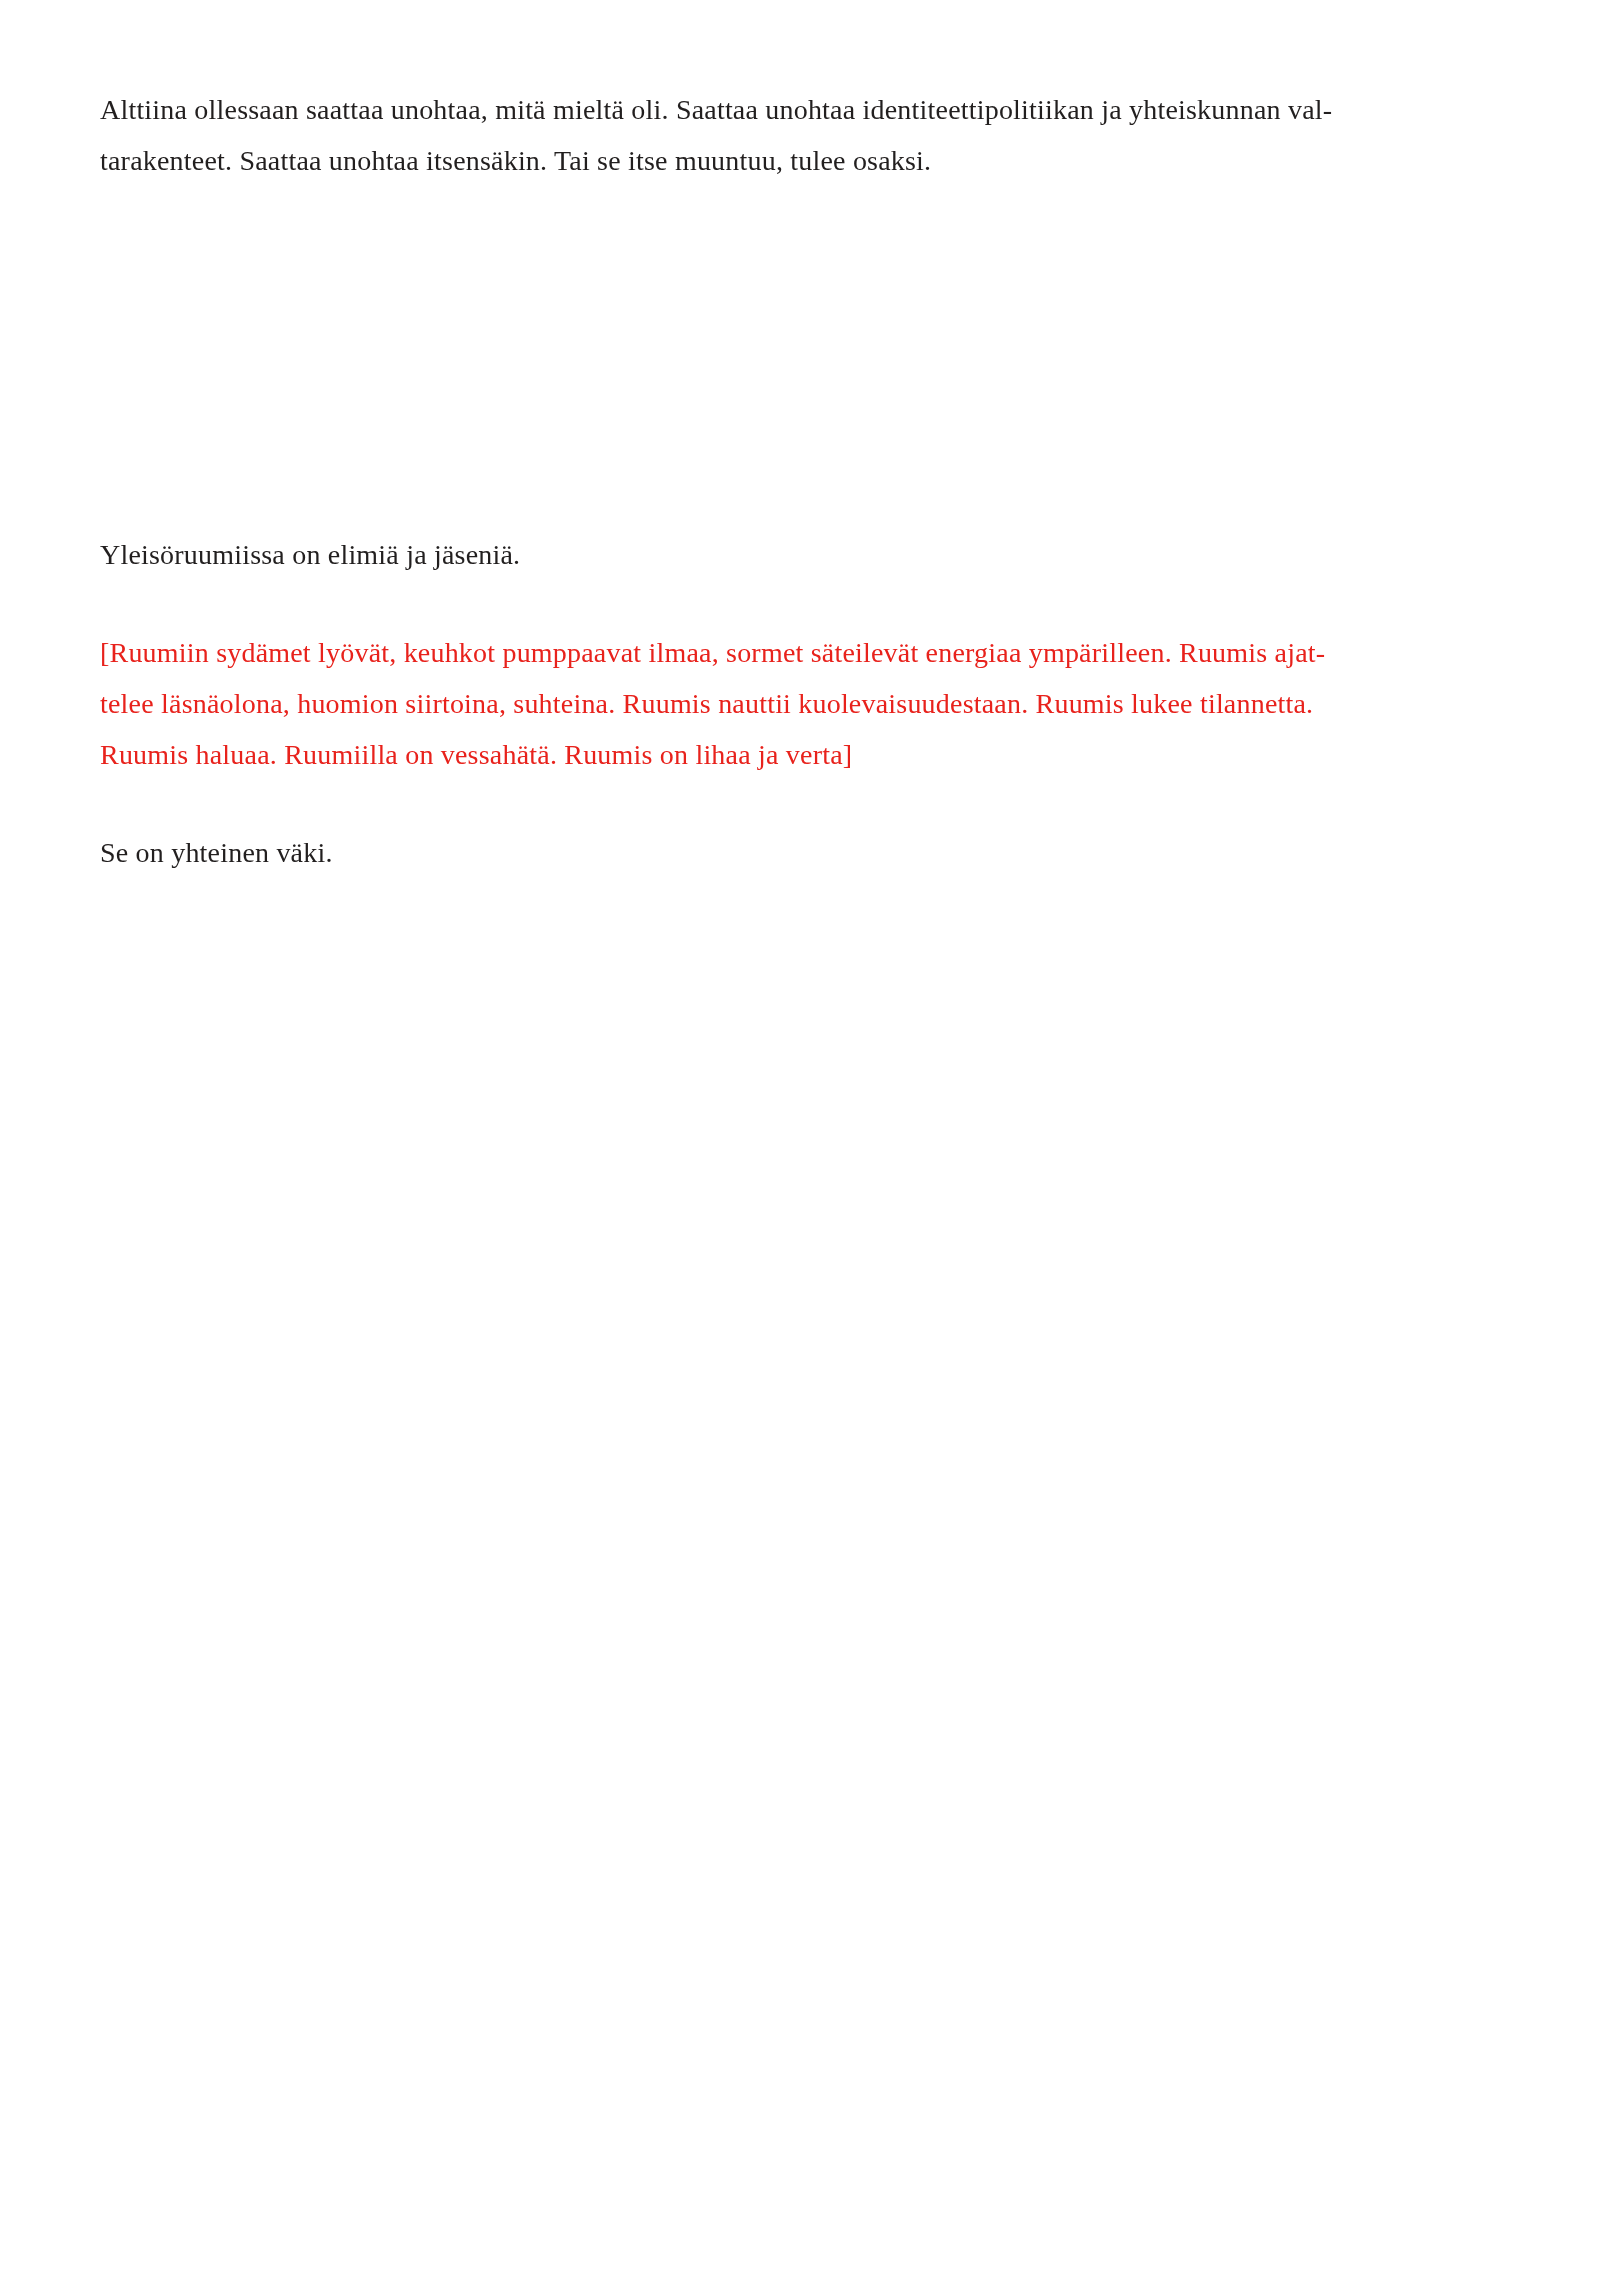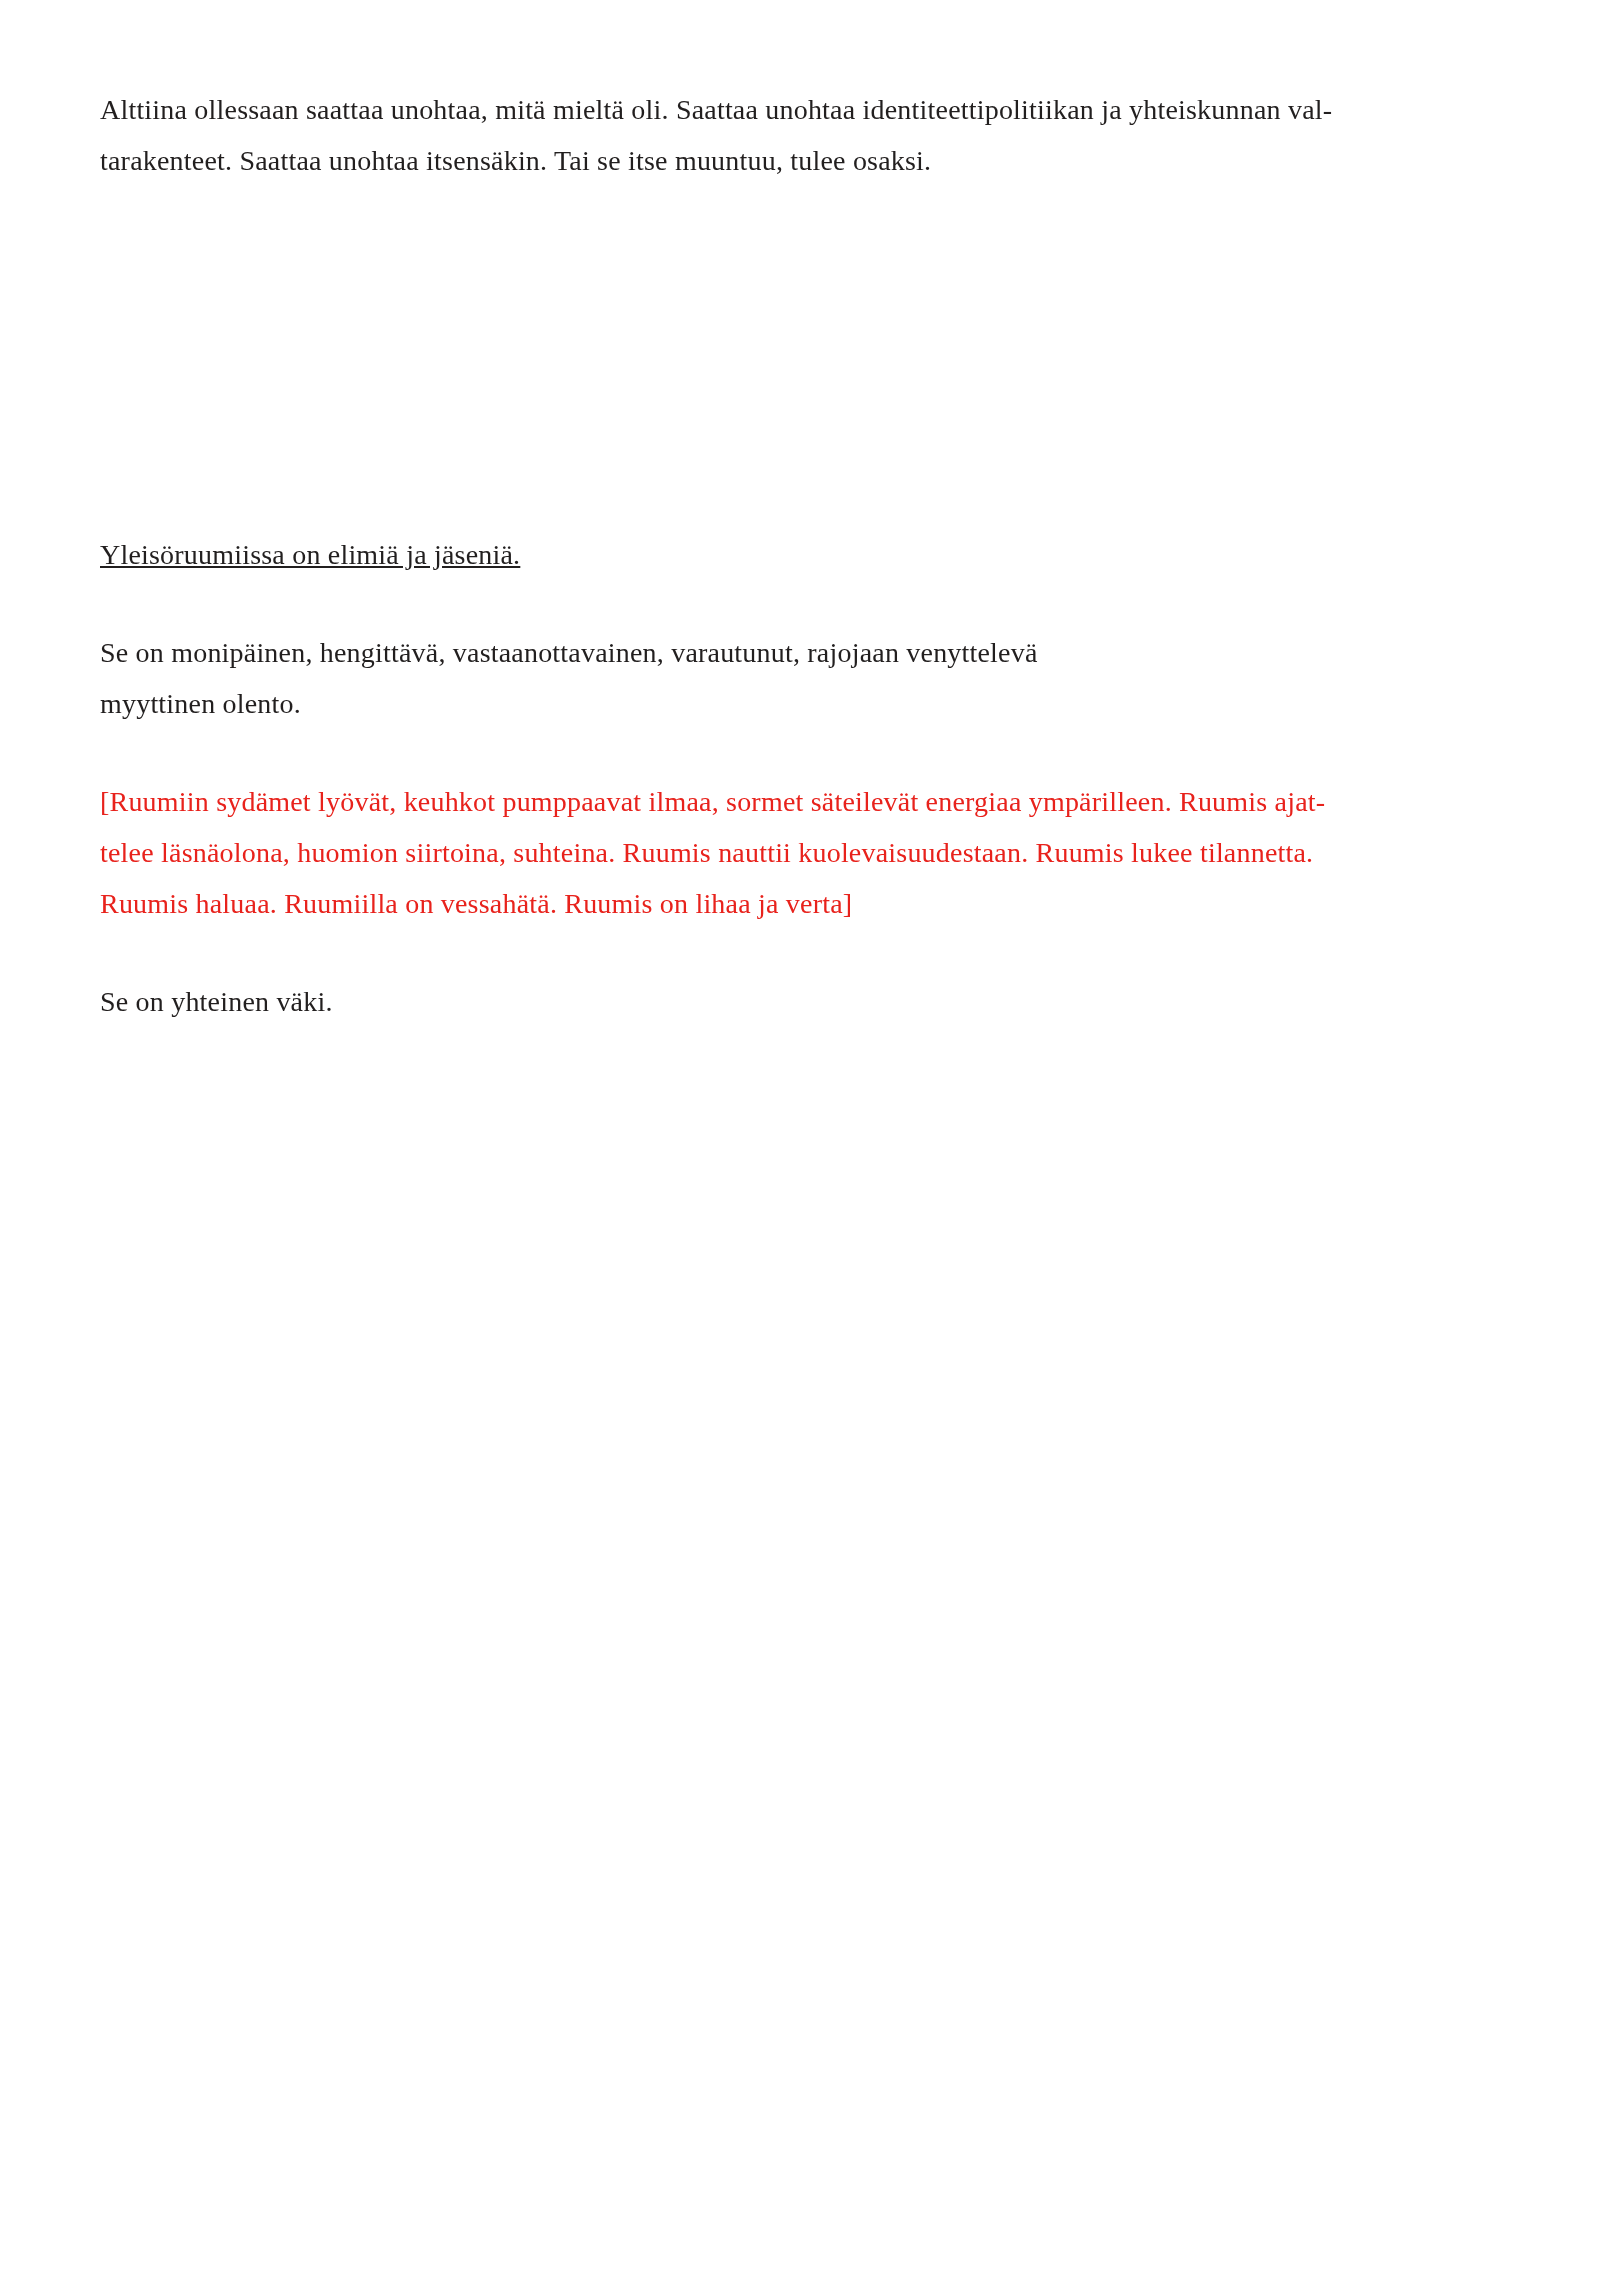--- a/index.html
+++ b/index.html
@@ -25,36 +25,34 @@
     font-size: 28px;
     line-height: 51px;
     white-space: pre-line;
     letter-spacing: 0.2px;
   }
   .red {
     color: var(--accent-red, #e8221c);
   }
   .gap      { margin-top: 47px; }
   .gap-sm   { margin-top: 45px; }
-  .gap-lg   { margin-top: 343px; text-decoration: underline; }
+  .gap-lg   { margin-top: 343px; }
 </style>
 </head>
 <body>
 
 <div class="page">
 
   <p class="para">Alttiina ollessaan saattaa unohtaa, mitä mieltä oli. Saattaa unohtaa identiteettipolitiikan ja yhteiskunnan val-
 tarakenteet. Saattaa unohtaa itsensäkin. Tai se itse muuntuu, tulee osaksi.</p>
 
 
 
   <p class="para gap-lg">Yleisöruumiissa on elimiä ja jäseniä.</p>
 
-  <p class="para gap">Se on monipäinen, hengittävä, vastaanottavainen, varautunut, rajojaan venyttelevä
-myyttinen olento.</p>
 
 
   <p class="para red gap">[Ruumiin sydämet lyövät, keuhkot pumppaavat ilmaa, sormet säteilevät energiaa ympärilleen. Ruumis ajat-
 telee läsnäolona, huomion siirtoina, suhteina. Ruumis nauttii kuolevaisuudestaan. Ruumis lukee tilannetta.
 Ruumis haluaa. Ruumiilla on vessahätä. Ruumis on lihaa ja verta]</p>
 
 
   <p class="para gap">Se on yhteinen väki.</p>
 
 

